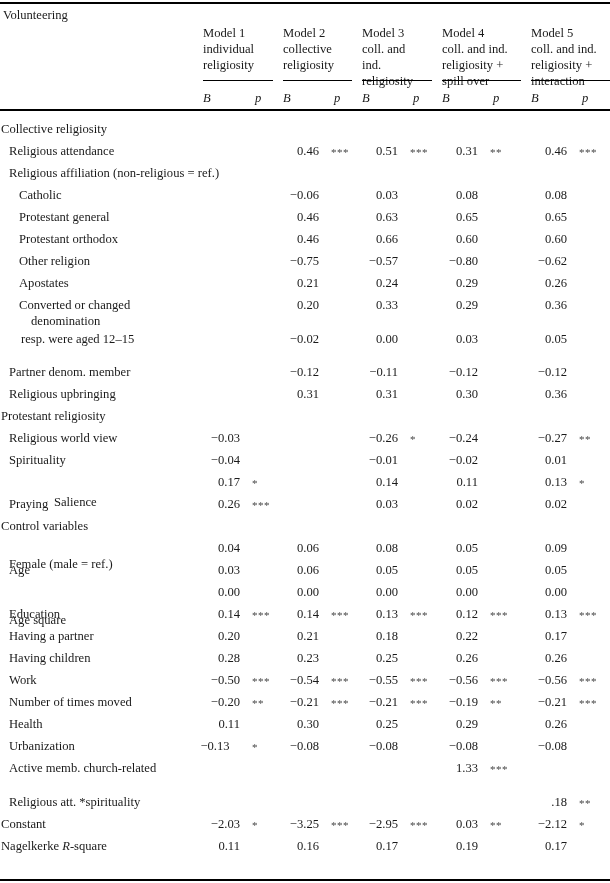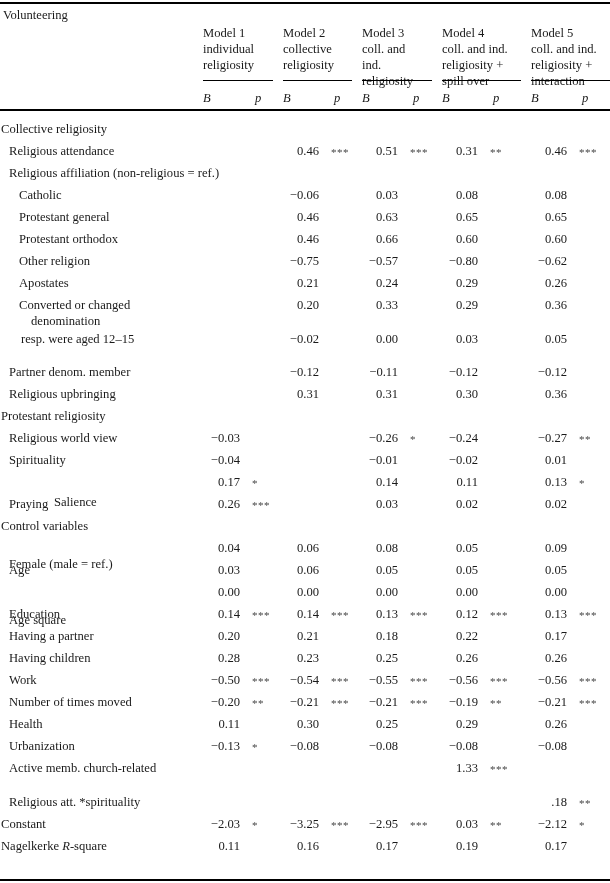--- a/index.html
+++ b/index.html
@@ -216,21 +216,21 @@
     <div class="p" style="left: 490px; top: 695px;">**</div>
     <div class="b" style="left: 517px; top: 694px;">−0.21</div>
     <div class="p" style="left: 579px; top: 695px;">***</div>
     <div class="row-label l1" style="top: 716px;"><span>Health</span></div>
     <div class="b" style="left: 190px; top: 716px;">0.11</div>
     <div class="b" style="left: 269px; top: 716px;">0.30</div>
     <div class="b" style="left: 348px; top: 716px;">0.25</div>
     <div class="b" style="left: 428px; top: 716px;">0.29</div>
     <div class="b" style="left: 517px; top: 716px;">0.26</div>
     <div class="row-label l1" style="top: 738px;"><span>Urbanization</span></div>
-    <div class="b" style="left: 190px; top: 738px;">−0.13</div>
+    <div class="b" style="left: 190px; top: 738px; text-align: center;">−0.13</div>
     <div class="p" style="left: 252px; top: 739px;">*</div>
     <div class="b" style="left: 269px; top: 738px;">−0.08</div>
     <div class="b" style="left: 348px; top: 738px;">−0.08</div>
     <div class="b" style="left: 428px; top: 738px;">−0.08</div>
     <div class="b" style="left: 517px; top: 738px;">−0.08</div>
     <div class="row-label l1" style="top: 760px;"><span>Active memb. church-related</span></div>
     <div class="b" style="left: 428px; top: 760px;">1.33</div>
     <div class="p" style="left: 490px; top: 761px;">***</div>
     <div class="row-label l1" style="top: 793.5px;"><span>Religious att. *spirituality</span></div>
     <div class="b" style="left: 517px; top: 793.5px;">.18</div>

